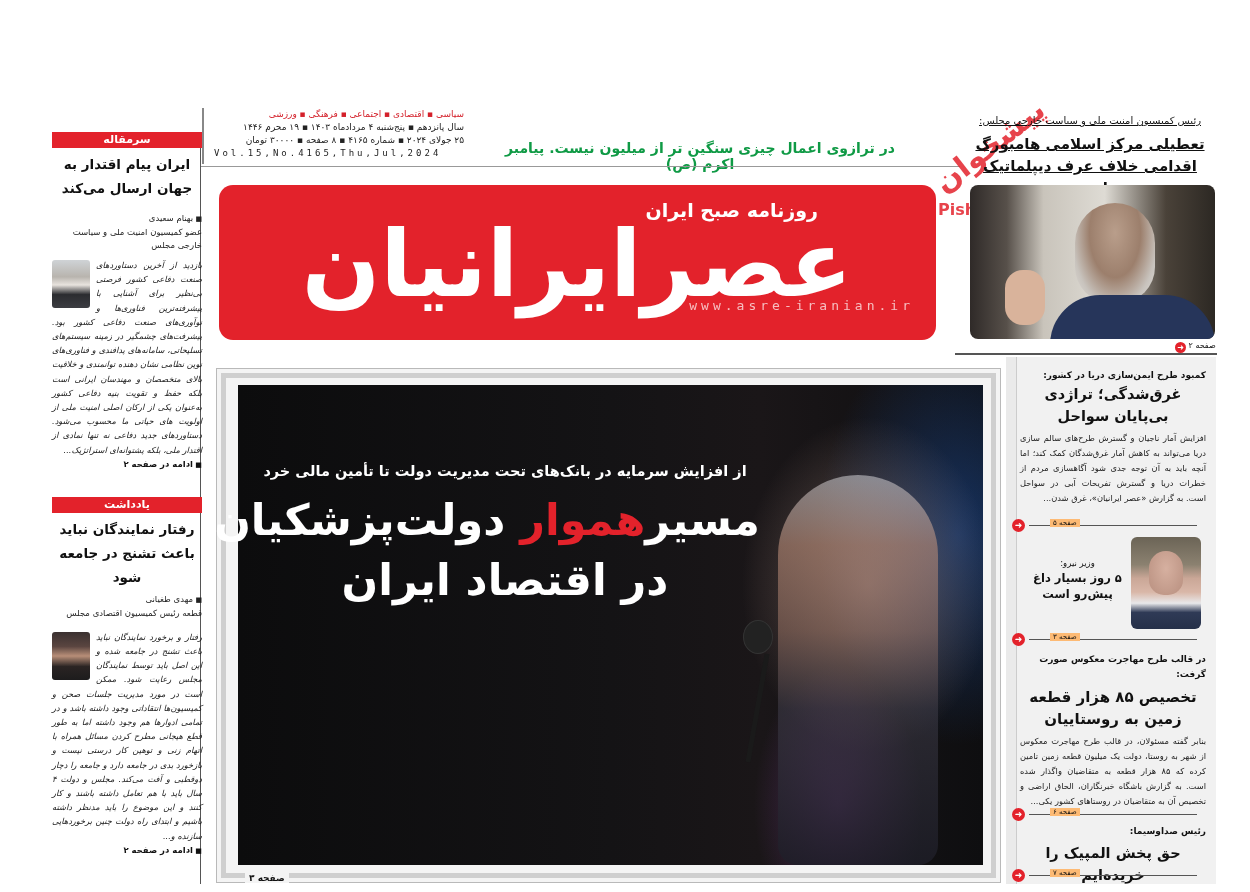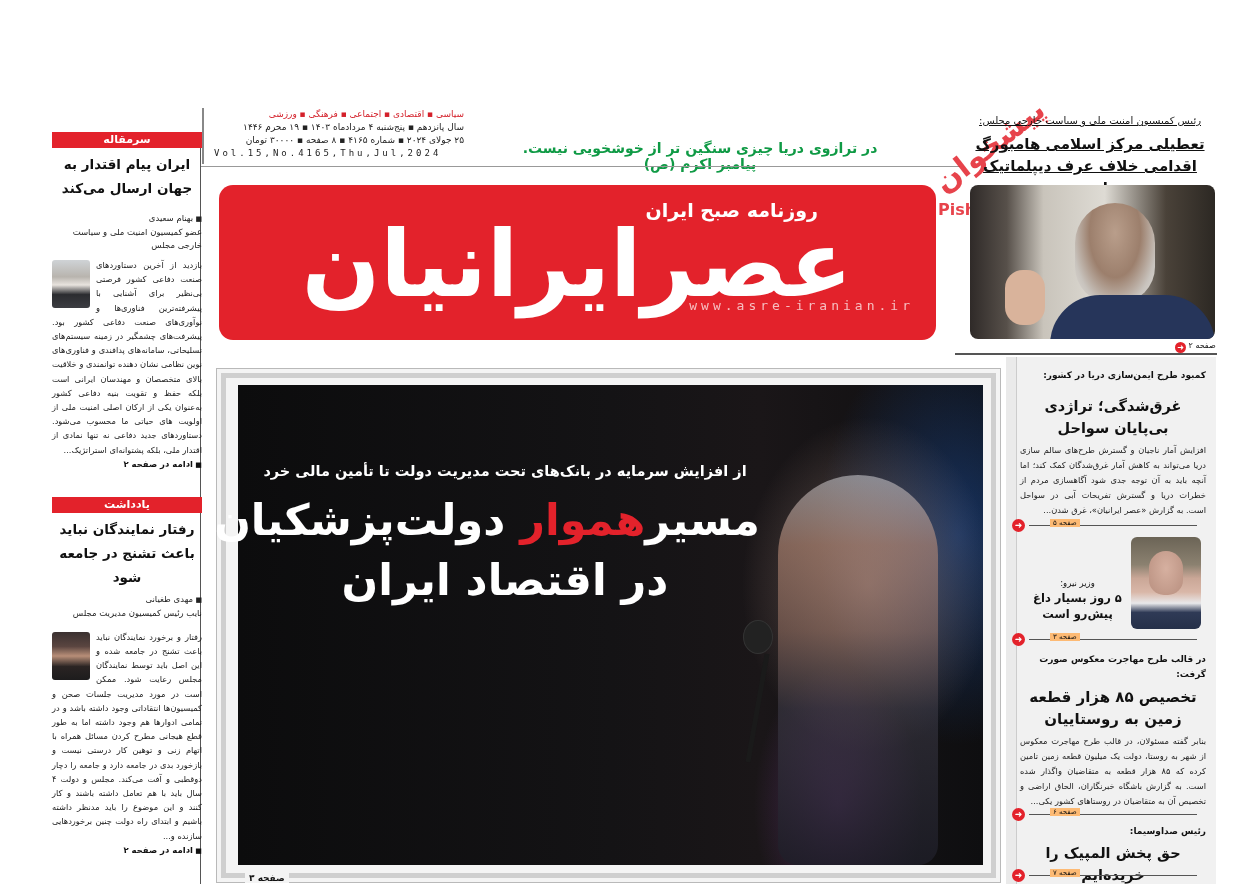--- a/index.html
+++ b/index.html
@@ -27,21 +27,21 @@
   #watermark .fa { position: absolute; left: 6px; top: 0; color: rgba(227,34,43,.85); font-size: 30px; font-weight: bold; transform: rotate(-38deg); direction: rtl; }
   #watermark .com { position: absolute; left: 20px; top: 72px; color: rgba(227,34,43,.85); font-size: 16px; font-weight: bold; }
 
   
   #left-col { position: absolute; left: 52px; top: 132px; width: 150px; }
   #left-col-rule { position: absolute; left: 200px; top: 132px; width: 1px; height: 752px; background: #555; }
   .kicker-bar { background: #e3222b; color: #fff; text-align: center; font-weight: bold; font-size: 11px; height: 16px; line-height: 16px; direction: rtl; }
   .left-title { direction: rtl; text-align: center; font-weight: bold; font-size: 13.5px; line-height: 24px; margin-top: 4px; }
   .byline { direction: rtl; text-align: right; font-size: 8.5px; line-height: 13px; color: #222; }
   .byline .author::before { content: "■ "; font-size: 7px; }
-  .body-text { direction: rtl; text-align: justify; font-size: 8.3px; line-height: 14.2px; color: #222; }
+  .body-text { direction: rtl; text-align: justify; font-size: 8.3px; line-height: 14.2px; color: #222; font-style: italic; }
   .thumb { float: left; width: 38px; height: 48px; margin: 2px 6px 2px 0; border-radius: 3px; }
   .thumb-a { background: linear-gradient(180deg,#cfd3d6 0%,#b8b4ae 35%,#e8e3de 52%,#2b2c30 72%,#3c3d42 100%); }
   .thumb-b { background: linear-gradient(180deg,#3a3130 0%,#5a4540 30%,#b88e78 50%,#2a2423 72%,#1d1c1d 100%); }
   .cont { direction: rtl; text-align: right; font-size: 8.5px; font-weight: bold; margin-top: 2px; }
   .cont::before { content: "■ "; font-size: 7px; }
 
   
   #feature-frame { position: absolute; left: 216px; top: 368px; width: 785px; height: 515px; background: #f4f4f4; border: 1px solid #b9b9b9; }
   #feature-frame::before { content: ""; position: absolute; left: 4px; top: 4px; right: 4px; bottom: 4px; border: 5px solid #cfcfcf; }
   #feature-photo { position: absolute; left: 238px; top: 385px; width: 745px; height: 480px; overflow: hidden;
@@ -90,35 +90,35 @@
 
   .page-ref { position: absolute; left: 1012px; width: 185px; height: 12px; }
   .page-ref .dot { position: absolute; left: 0; top: 0; width: 13px; height: 13px; border-radius: 50%; background: #e3222b; color: #fff; font-size: 9px; line-height: 13px; text-align: center; }
   .page-ref .line { position: absolute; left: 17px; top: 6px; width: 168px; height: 1px; background: #555; }
   .page-ref .lbl { position: absolute; left: 38px; top: 0px; font-size: 7px; background: #fdba74; padding: 0 3px; direction: rtl; }
 
   #energy-photo { position: absolute; left: 1131px; top: 537px; width: 70px; height: 92px; border-radius: 6px; overflow: hidden;
     background: linear-gradient(180deg,#6b6456 0%,#8b8170 30%,#caa797 45%,#d9b7a8 60%,#e8e8ea 72%,#2f3a56 82%,#253049 100%); }
   #energy-photo .head { position: absolute; left: 18px; top: 14px; width: 34px; height: 44px; border-radius: 17px 17px 15px 15px; background: radial-gradient(ellipse at 50% 40%,#d6b0a0,#b88f7f); }
   #energy-text { position: absolute; left: 1030px; top: 556px; width: 95px; direction: rtl; text-align: center; }
-  #energy-text .kicker { font-size: 8.5px; line-height: 14px; margin-top: 20px; }
+  #energy-text .kicker { font-size: 8.5px; line-height: 14px; }
   #energy-text .title { font-size: 11.5px; font-weight: bold; line-height: 16px; }
 </style>
 </head>
 <body>
 
 <div id="meta-divider"></div>
 <div id="masthead-meta">
   <div class="sections">سیاسی ▪ اقتصادی ▪ اجتماعی ▪ فرهنگی ▪ ورزشی</div>
   <div class="line">سال پانزدهم ▪ پنج‌شنبه ۴ مردادماه ۱۴۰۳ ▪ ۱۹ محرم ۱۴۴۶</div>
   <div class="line">۲۵ جولای ۲۰۲۴ ▪ شماره ۴۱۶۵ ▪ ۸ صفحه ▪ ۳۰۰۰۰ تومان</div>
   <div class="vol">Vol.15,No.4165,Thu,Jul,2024</div>
 </div>
 
-<div id="hadith">در ترازوی دریا چیزی سنگین تر از خوشخویی نیست. پیامبر اکرم (ص)</div>
+<div id="hadith">در ترازوی اعمال چیزی سنگین تر از میلیون نیست. پیامبر اکرم (ص)</div>
 <div id="masthead-rule"></div>
 
 <div id="logo">
   <div class="tagline">روزنامه صبح ایران</div>
   <div class="name">عصرایرانیان</div>
   <div class="url">www.asre-iranian.ir</div>
 </div>
 
 <div id="watermark">
   <div class="fa">پیشخوان</div>
@@ -139,21 +139,21 @@
       <span>بازدید از آخرین دستاوردهای صنعت دفاعی کشور فرصتی بی‌نظیر برای آشنایی با پیشرفته‌ترین فناوری‌ها و نوآوری‌های صنعت دفاعی کشور بود. پیشرفت‌های چشمگیر در زمینه سیستم‌های تسلیحاتی، سامانه‌های پدافندی و فناوری‌های نوین نظامی نشان دهنده توانمندی و خلاقیت بالای متخصصان و مهندسان ایرانی است بلکه حفظ و تقویت بنیه دفاعی کشور به‌عنوان یکی از ارکان اصلی امنیت ملی از اولویت های حیاتی ما محسوب می‌شود. دستاوردهای جدید دفاعی نه تنها نمادی از اقتدار ملی، بلکه پشتوانه‌ای استراتژیک...</span>
     </div>
     <div class="cont">ادامه در صفحه ۲</div>
   </div>
 
   <div style="margin-top:28px;">
     <div class="kicker-bar">یادداشت</div>
     <div class="left-title">رفتار نمایندگان نباید باعث تشنج در جامعه شود</div>
     <div class="byline" style="margin-top:4px;">
       <div class="author">مهدی طغیانی</div>
-      <div>نایب رئیس کمیسیون مدیریت مجلس</div>
+      <div>قطعه رئیس کمیسیون اقتصادی مجلس</div>
     </div>
     <div class="body-text" style="margin-top:10px;">
       <div class="thumb thumb-b"></div>
       <span>رفتار و برخورد نمایندگان نباید باعث تشنج در جامعه شده و این اصل باید توسط نمایندگان مجلس رعایت شود. ممکن است در مورد مدیریت جلسات صحن و کمیسیون‌ها انتقاداتی وجود داشته باشد و در تمامی ادوارها هم وجود داشته اما به طور قطع هیجانی مطرح کردن مسائل همراه با اتهام زنی و توهین کار درستی نیست و بازخورد بدی در جامعه دارد و جامعه را دچار دوقطبی و آفت می‌کند. مجلس و دولت ۴ سال باید با هم تعامل داشته باشند و کار کنند و این موضوع را باید مدنظر داشته باشیم و ابتدای راه دولت چنین برخوردهایی سازنده و...</span>
     </div>
     <div class="cont">ادامه در صفحه ۲</div>
   </div>
 </div>
 
 <div id="feature-frame"></div>
@@ -189,21 +189,21 @@
   <span>صفحه ۲</span>
   <span class="arrow-dot">➜</span>
 </div>
 
 <div id="right-rule"></div>
 <div id="right-rail"></div>
 <div id="right-box"></div>
 
 <div class="rstory" style="top:368px;">
   <div class="kicker">کمبود طرح ایمن‌سازی دریا در کشور:</div>
-  <div class="title" style="margin-top:12px;">غرق‌شدگی؛ تراژدی بی‌پایان سواحل</div>
+  <div class="title" style="margin-top:0;">غرق‌شدگی؛ تراژدی بی‌پایان سواحل</div>
   <div class="body" style="margin-top:4px;">افزایش آمار ناجیان و گسترش طرح‌های سالم سازی دریا می‌تواند به کاهش آمار غرق‌شدگان کمک کند؛ اما آنچه باید به آن توجه جدی شود آگاهسازی مردم از خطرات دریا و گسترش تفریحات آبی در سواحل است. به گزارش «عصر ایرانیان»، غرق شدن...</div>
 </div>
 <div class="page-ref" style="top:519px;">
   <div class="dot">➜</div>
   <div class="line"></div>
   <div class="lbl">صفحه ۵</div>
 </div>
 
 <div id="energy-photo">
   <div class="head"></div>

